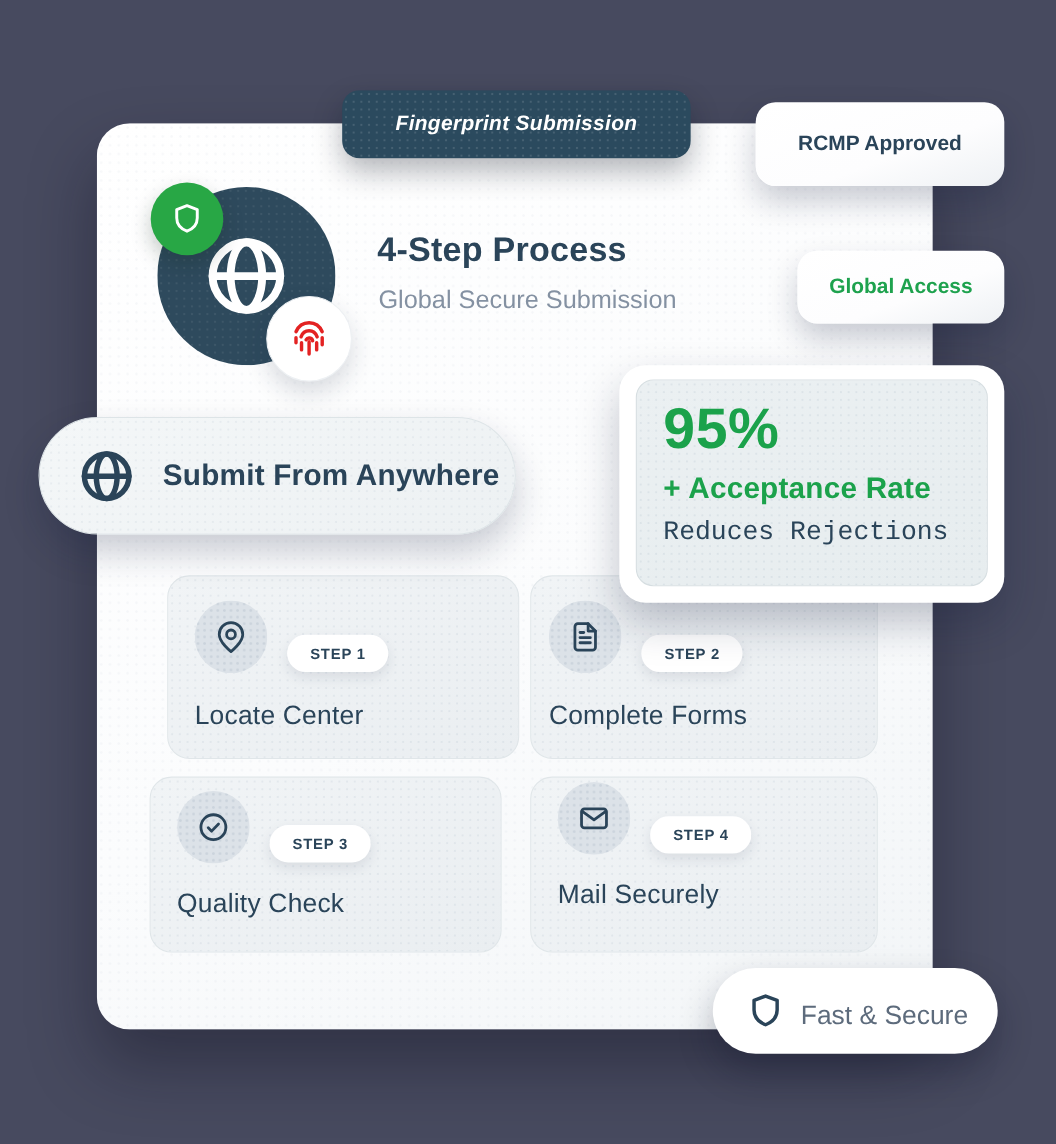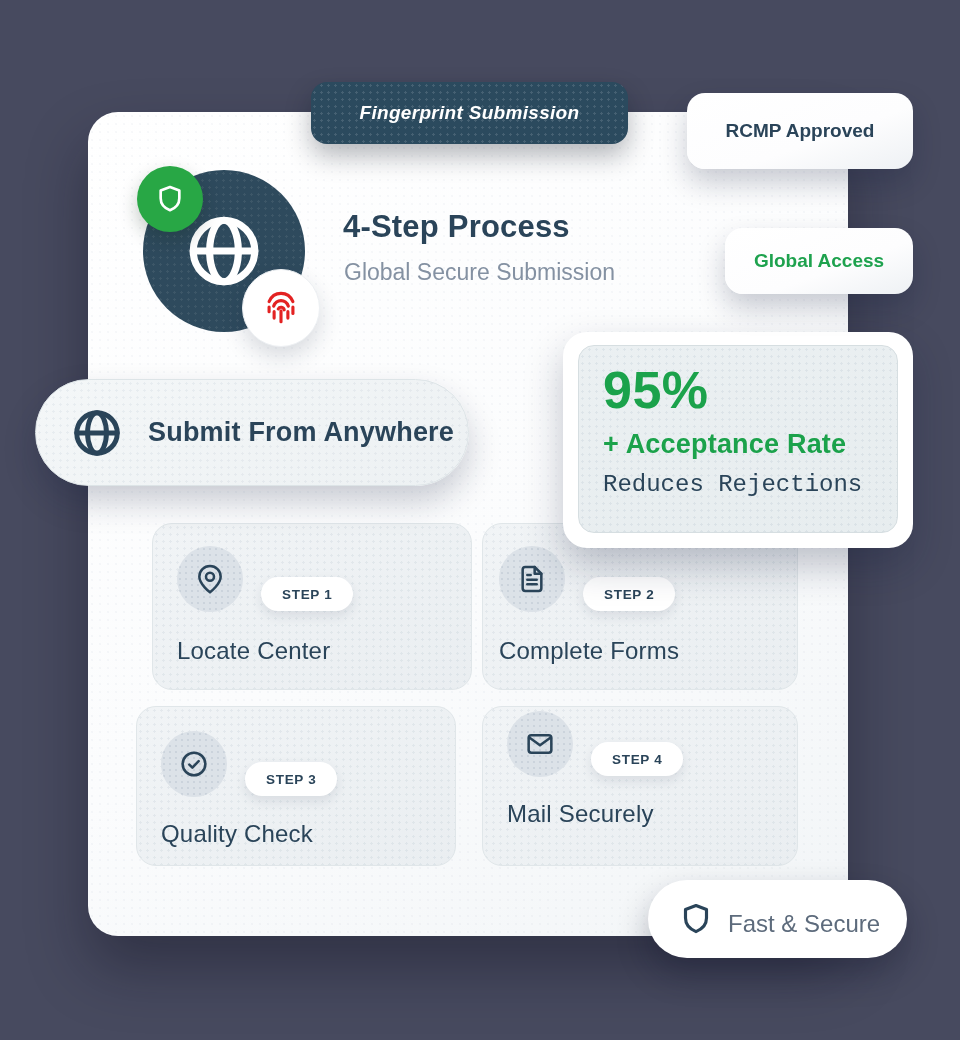--- a/index.html
+++ b/index.html
@@ -123,21 +123,21 @@
     background:
       radial-gradient(rgba(120,145,165,.11) 1px, transparent 1.4px),
       linear-gradient(150deg,#f1f4f6 0%, #eaeef1 100%);
     background-size:7px 7px, 100% 100%;
     border:1px solid #e0e6e9;
     padding:22px 24px 0 24px;
     z-index:2;
   }
   .step-1 { left:136px; top:523px; width:320px; height:167px;margin-left:16px; }
   .step-2 { left:482px; top:523px; width:316px; height:167px;padding-left:16px; }
-  .step-3 { left:136px; top:706px; width:320px; height:160px; padding-top:24px; }
+  .step-3 { left:136px; top:706px; width:320px; height:160px; padding-top:12px; }
   .step-4 { left:482px; top:706px; width:316px; height:160px; padding-top:4px; }
   .step-head { display:flex; align-items:flex-end; gap:18px; }
   .step-icon-circle {
     width:66px; height:66px; border-radius:50%;
     background-color:#dce2e8;
     background-image:radial-gradient(rgba(110,130,155,.15) 1px, transparent 1.4px);
     background-size:6px 6px;
     display:flex; align-items:center; justify-content:center;
     flex:0 0 auto;
   }

